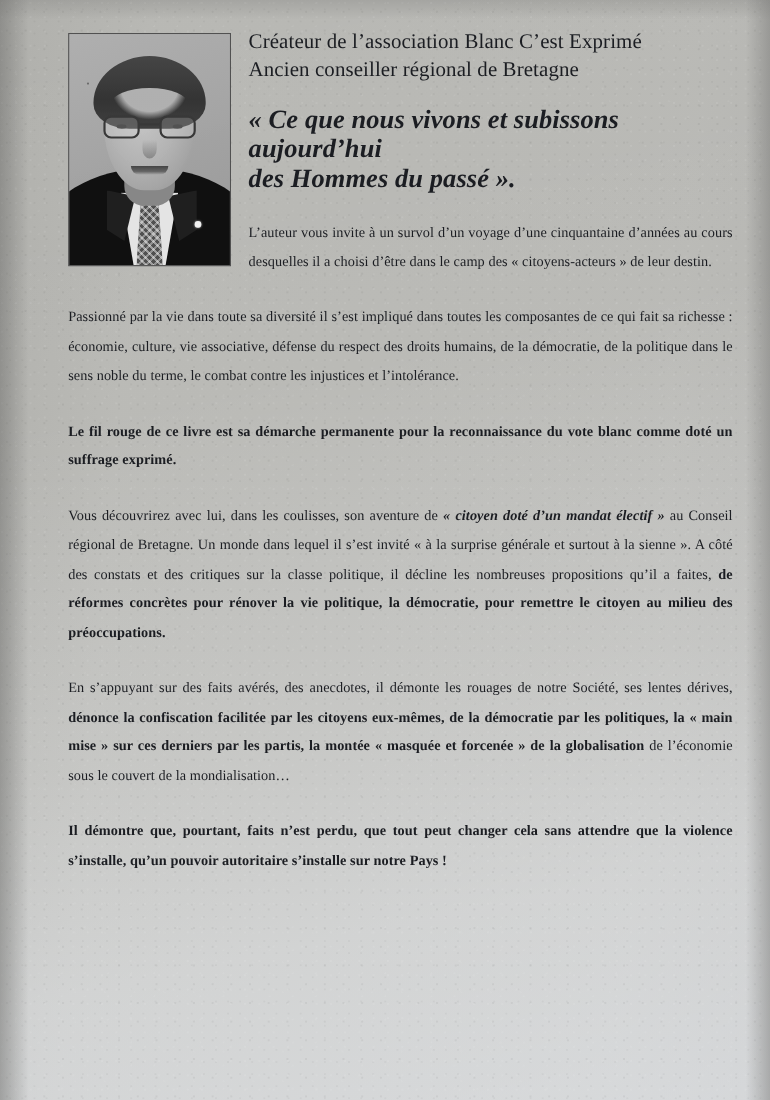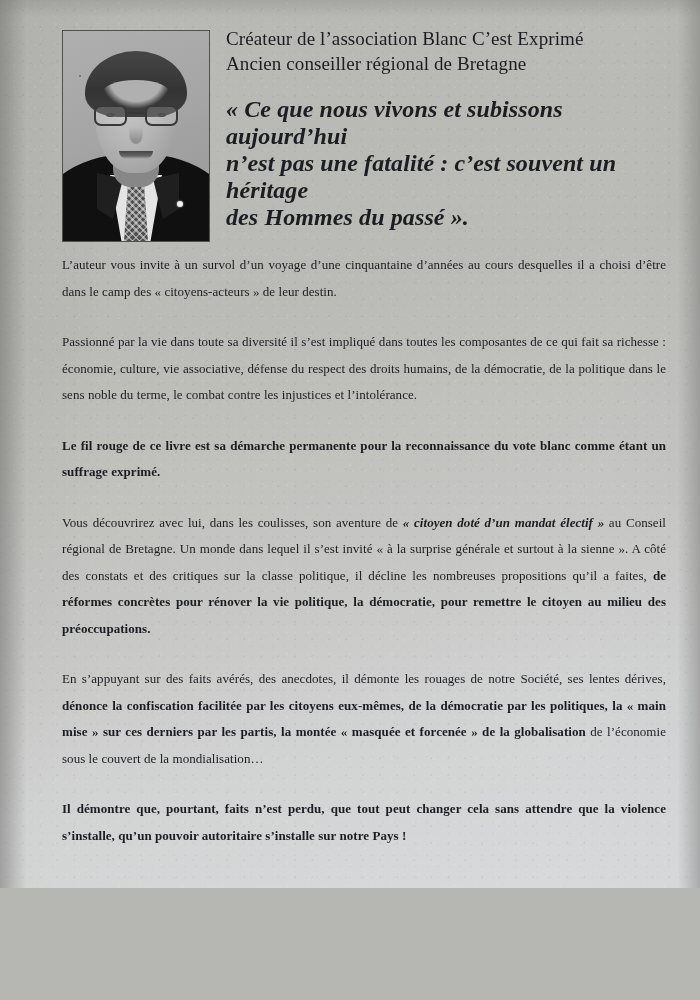--- a/index.html
+++ b/index.html
@@ -11,21 +11,21 @@
     height: 1000px;
     overflow: hidden;
     font-family: "Liberation Serif", "DejaVu Serif", serif;
     background: #b6b6b2;
   }
 
   
   #page {
     position: relative;
     width: 700px;
-    height: 888px;
+    height: 1000px;
     background:
       linear-gradient(168deg,
         rgba(255,255,255,0.00) 0%,
         rgba(255,255,255,0.03) 35%,
         rgba(248,250,253,0.22) 62%,
         rgba(246,249,254,0.42) 80%,
         rgba(244,248,255,0.52) 100%),
       linear-gradient(95deg,
         rgba(168,168,164,0.55) 0%,
         rgba(186,186,182,0.10) 18%,
@@ -320,31 +320,30 @@
       </div>
       <div class="ph-nose"></div>
       <div class="ph-mouth"></div>
     </div>
 
     <div class="hdr-line">Créateur de l’association Blanc C’est Exprimé</div>
     <div class="hdr-line indent">Ancien conseiller régional de Bretagne</div>
 
     <div class="quote">
       <div>« Ce que nous vivons et subissons aujourd’hui</div>
-      <div>n’est pas une fatalité : c’est souvent un héritage</div>
       <div>des Hommes du passé ».</div>
     </div>
 
     <p class="body first-after-photo">L’auteur vous invite à un survol d’un voyage d’une cinquantaine d’années au cours desquelles il a choisi d’être dans le camp des « citoyens-acteurs » de leur destin.</p>
 
     <div class="clear"></div>
 
     <p class="body gap">Passionné par la vie dans toute sa diversité il s’est impliqué dans toutes les composantes de ce qui fait sa richesse : économie, culture, vie associative, défense du respect des droits humains, de la démocratie, de la politique dans le sens noble du terme, le combat contre les injustices et l’intolérance.</p>
 
-    <p class="body gap bold-all">Le fil rouge de ce livre est sa démarche permanente pour la reconnaissance du vote blanc comme étant un suffrage exprimé.</p>
+    <p class="body gap bold-all">Le fil rouge de ce livre est sa démarche permanente pour la reconnaissance du vote blanc comme doté un suffrage exprimé.</p>
 
     <p class="body gap"><span>Vous découvrirez avec lui, dans les coulisses, son aventure de </span><i class="bi">« citoyen doté d’un mandat électif »</i><span> au Conseil régional de Bretagne. Un monde dans lequel il s’est invité « à la surprise générale et surtout à la sienne ». A côté des constats et des critiques sur la classe politique, il décline les nombreuses propositions qu’il a faites, </span><b class="inline">de réformes concrètes pour rénover la vie politique, la démocratie, pour remettre le citoyen au milieu des préoccupations.</b></p>
 
     <p class="body gap"><span>En s’appuyant sur des faits avérés, des anecdotes, il démonte les rouages de notre Société, ses lentes dérives, </span><b class="inline">dénonce la confiscation facilitée par les citoyens eux-mêmes, de la démocratie par les politiques, la « main mise » sur ces derniers par les partis, la montée « masquée et forcenée » de la globalisation</b><span> de l’économie sous le couvert de la mondialisation…</span></p>
 
     <p class="body gap bold-all">Il démontre que, pourtant, faits n’est perdu, que tout peut changer cela sans attendre que la violence s’installe, qu’un pouvoir autoritaire s’installe sur notre Pays !</p>
 
   </div>
 </div>
 

